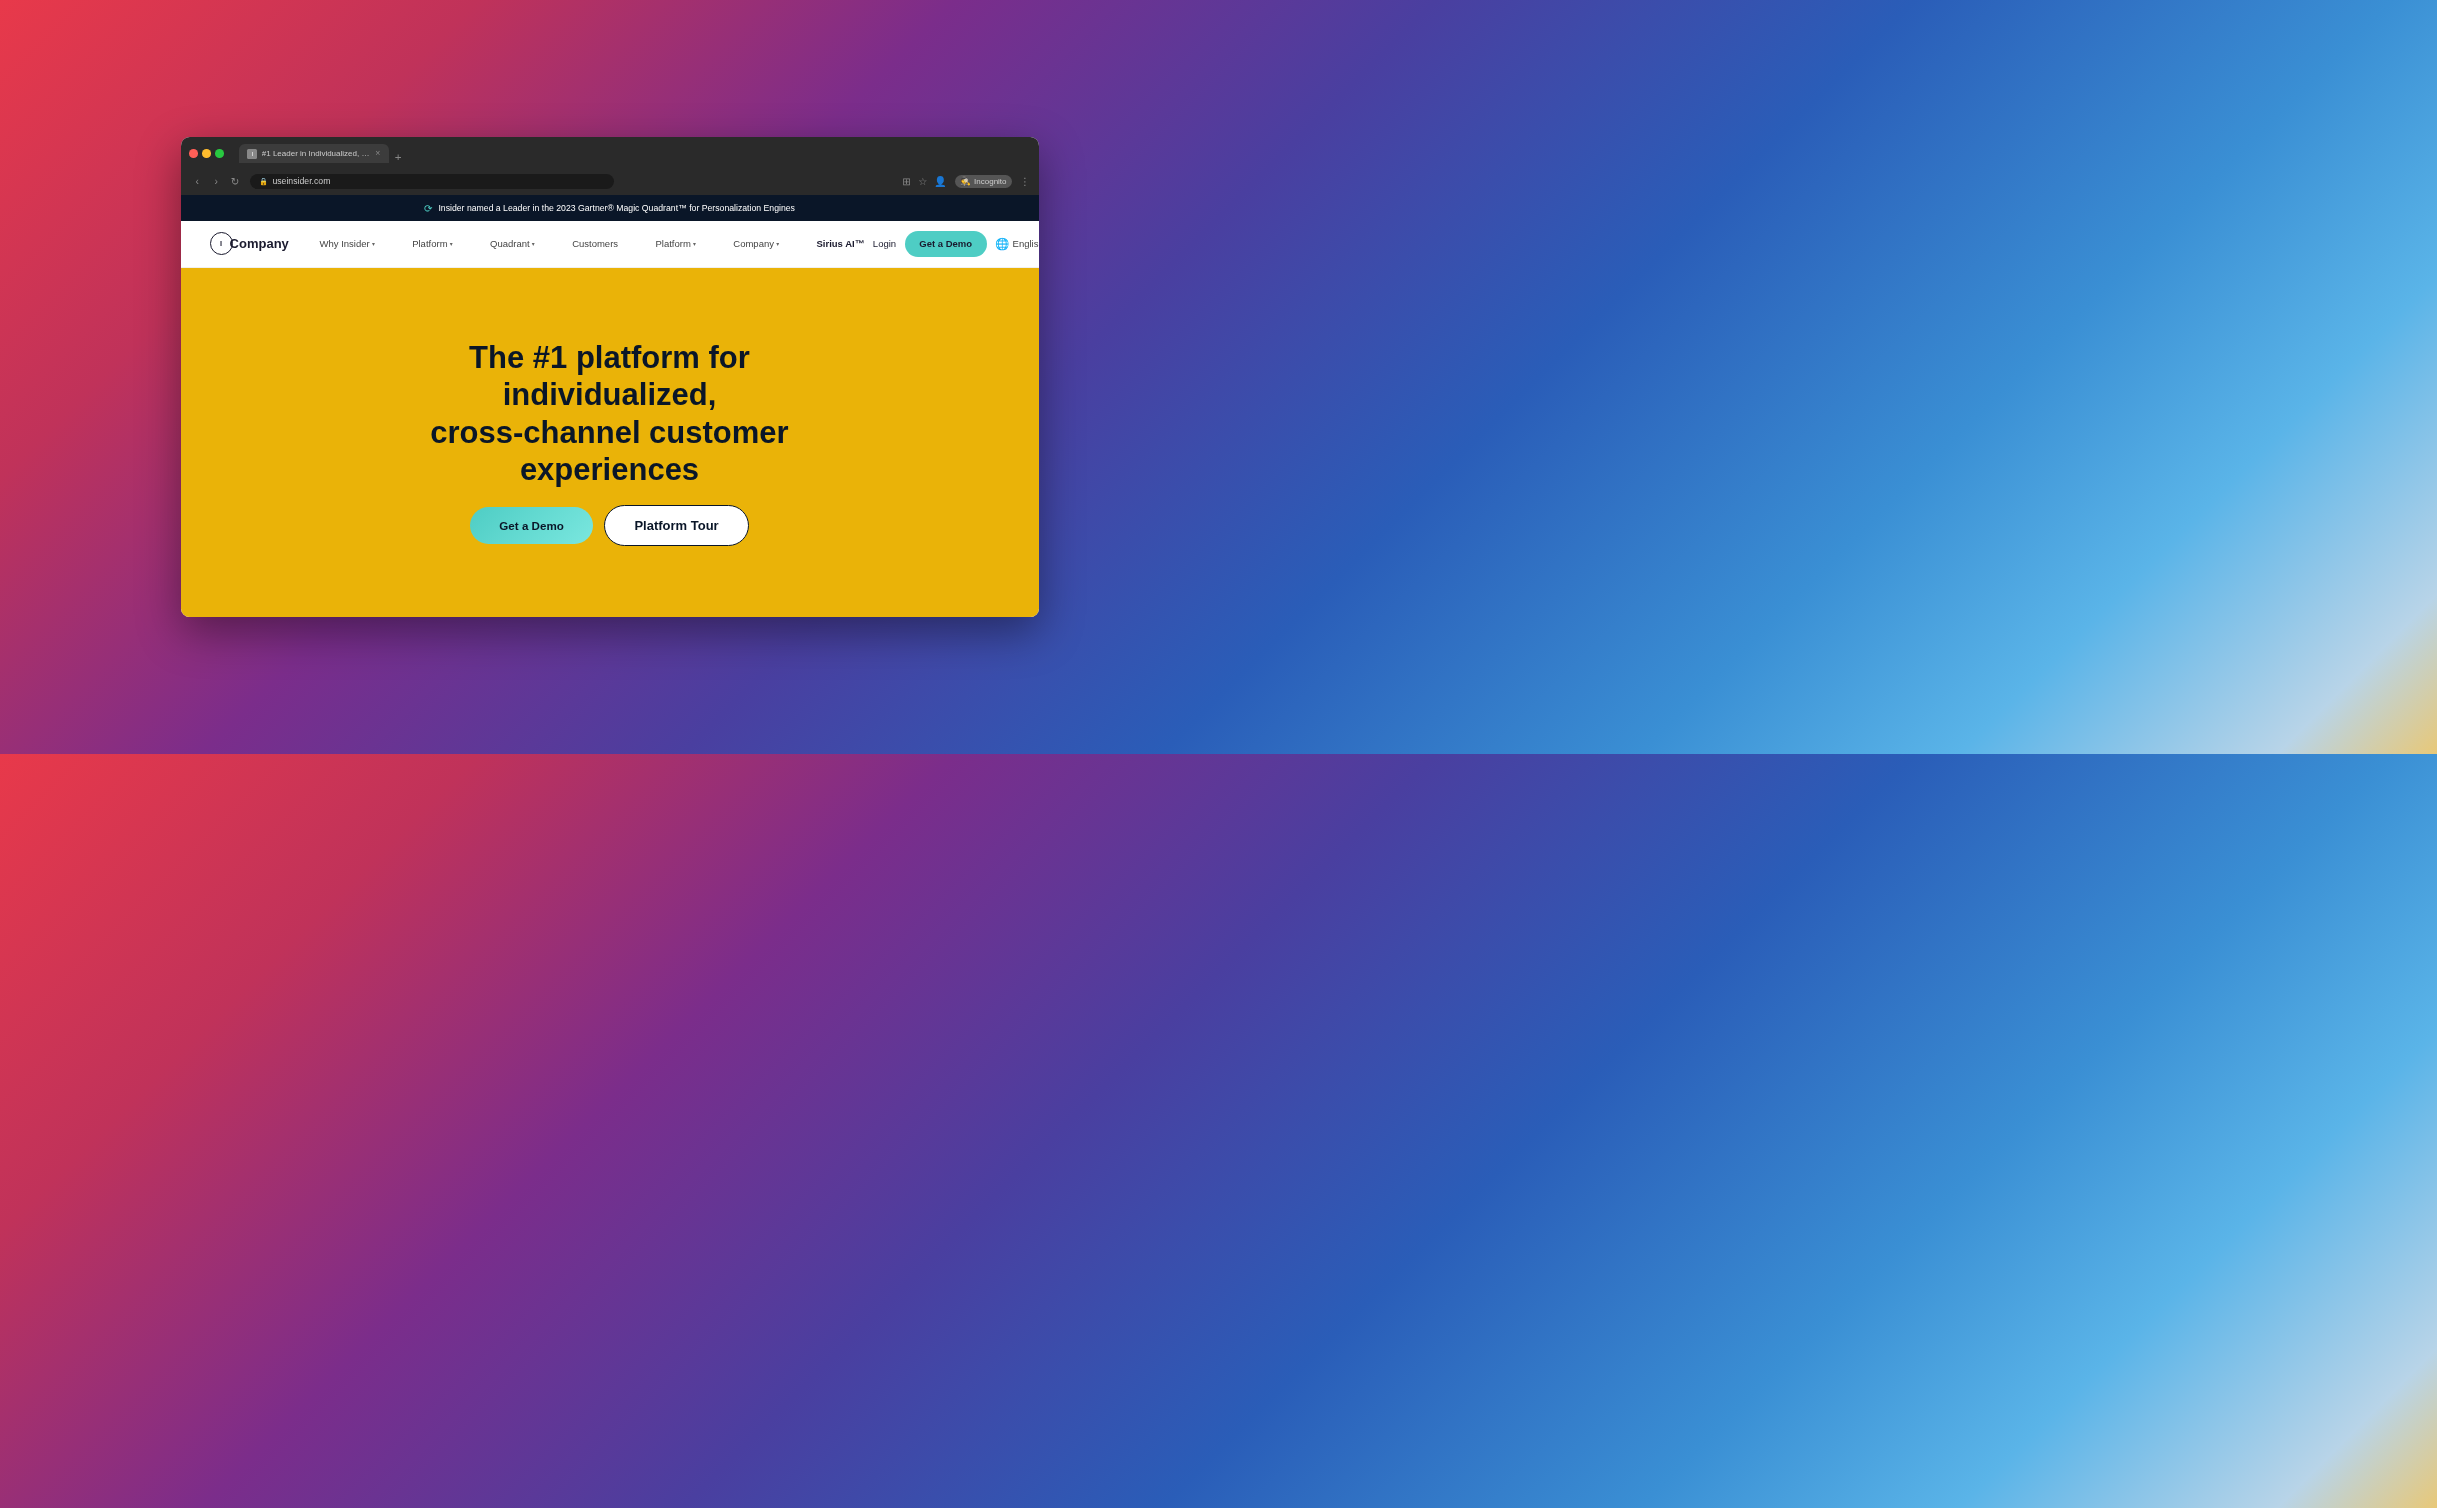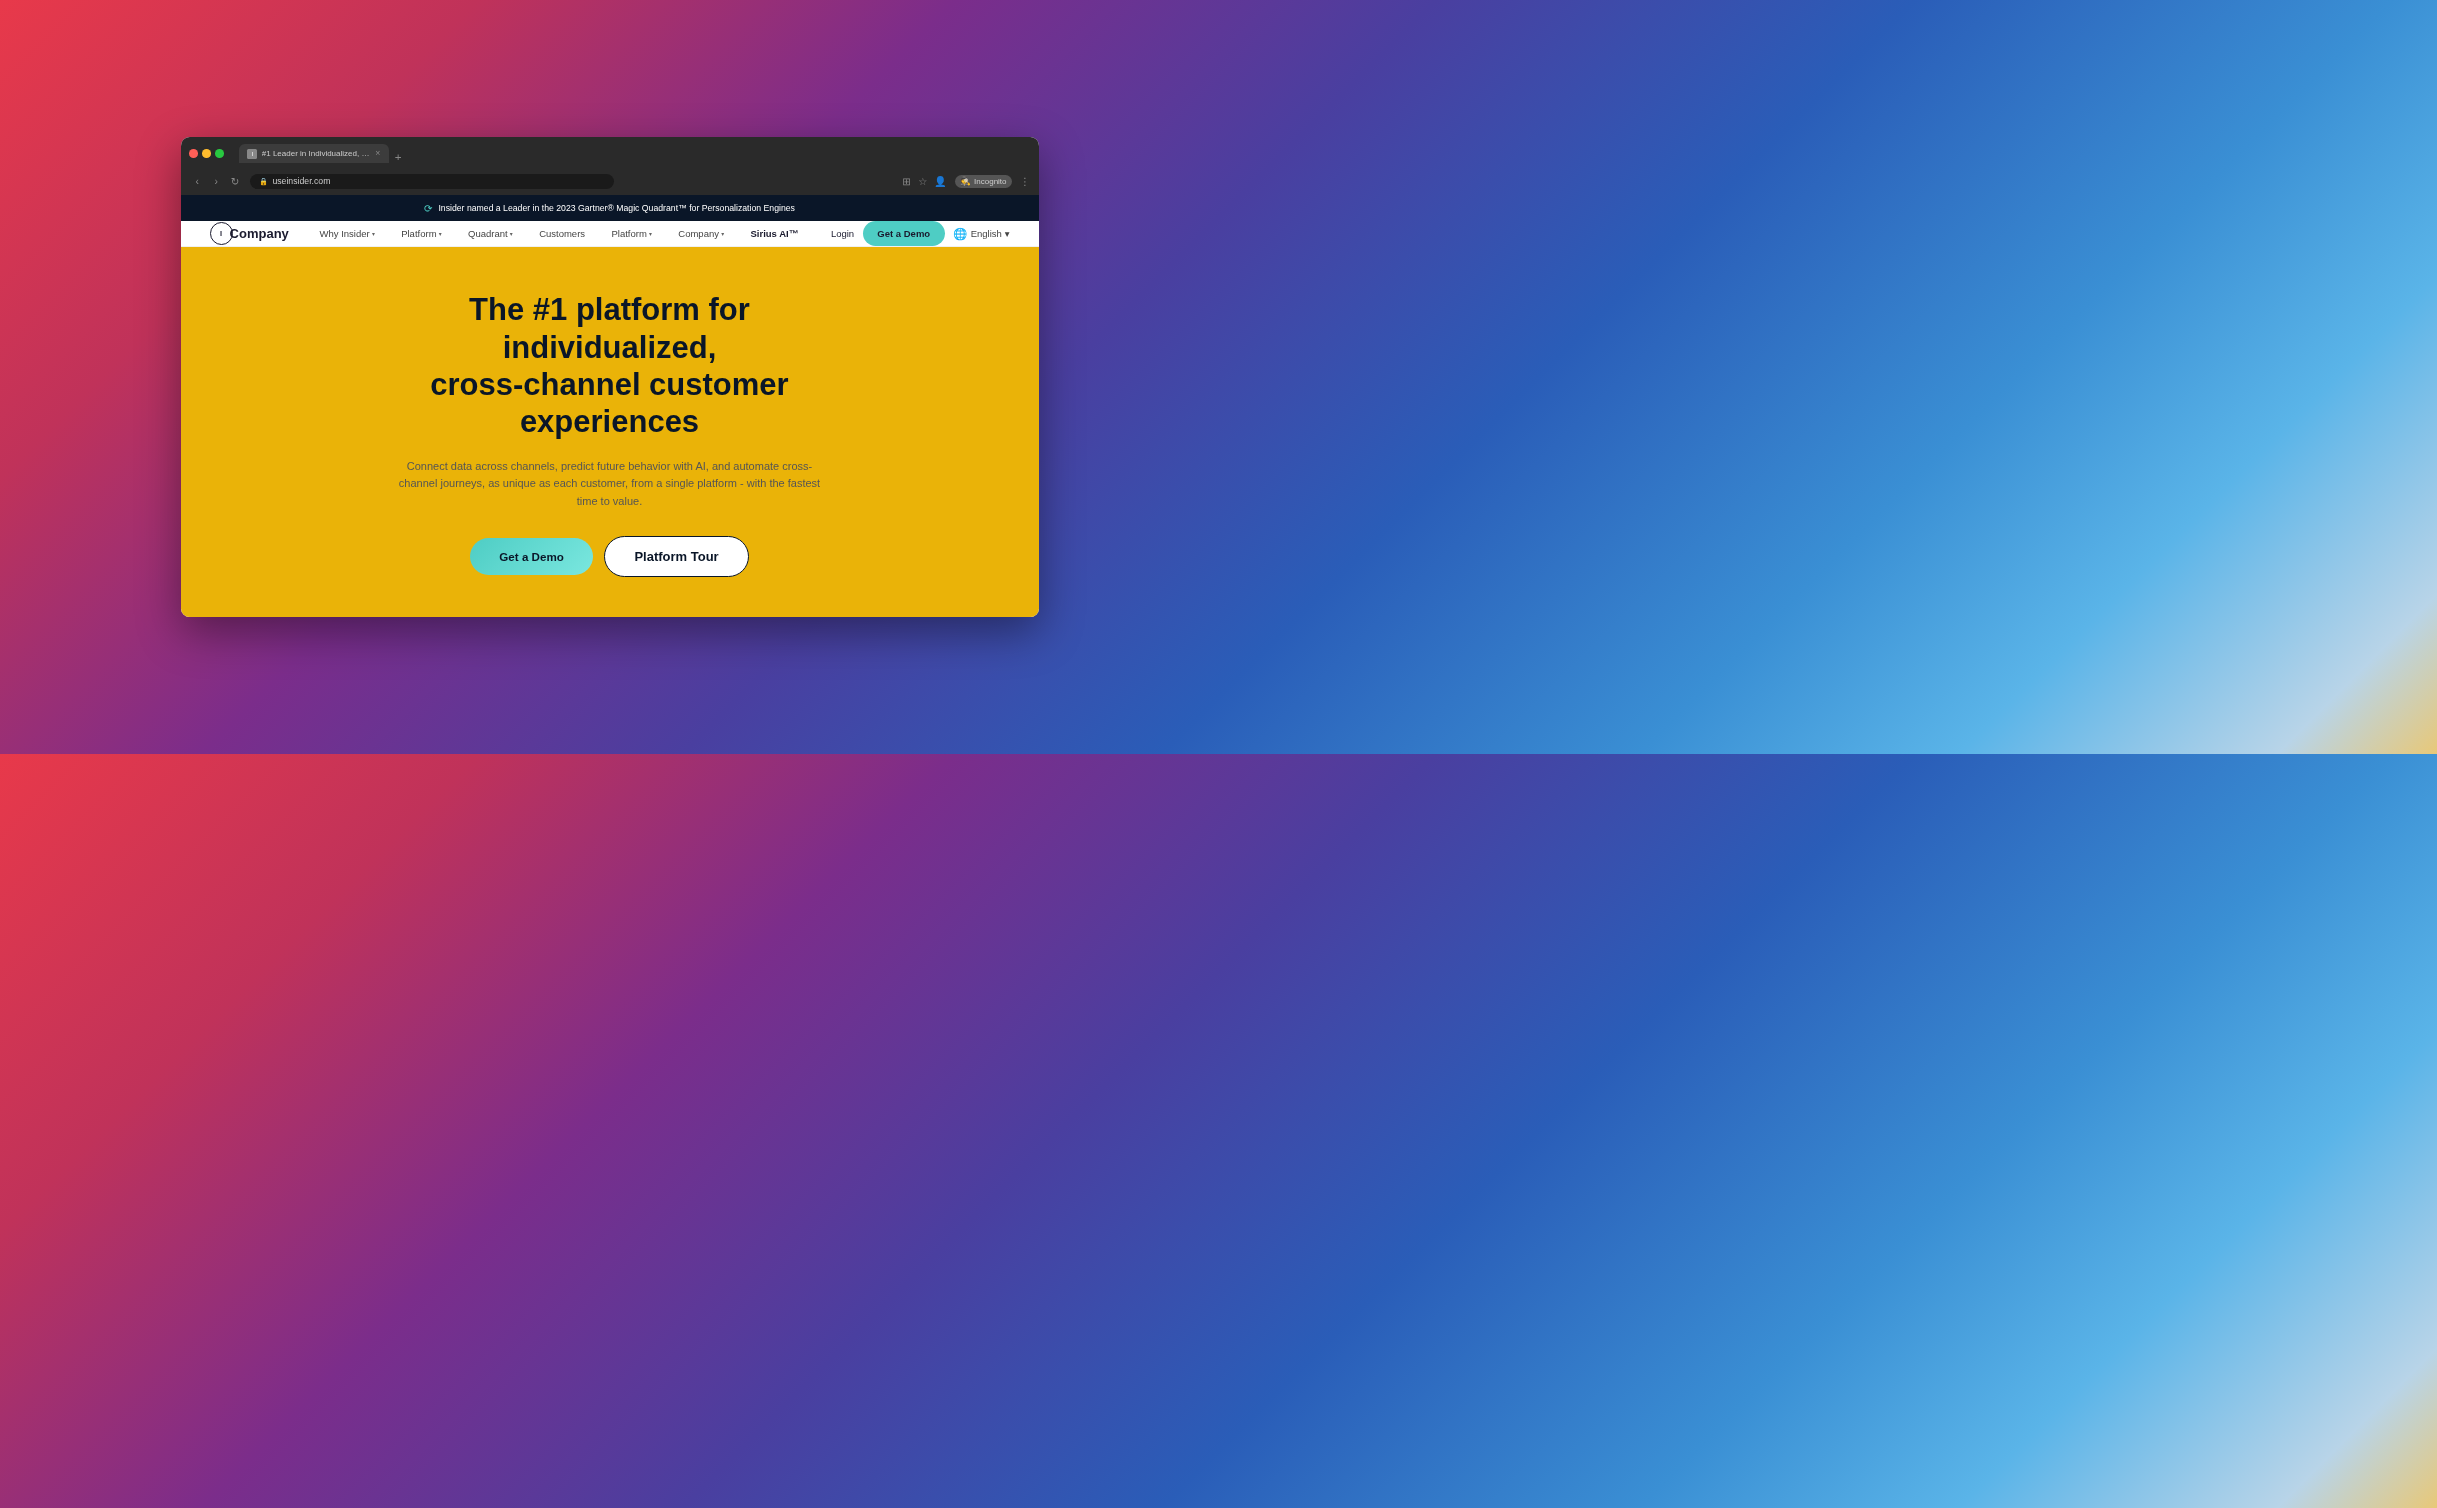--- a/index.html
+++ b/index.html
@@ -239,21 +239,21 @@
     .logo-text {
       font-size: 13px;
       font-weight: 700;
       color: #1a1a2e;
       margin-left: -2.9px;
     }
 
     .nav-items {
       display: flex;
       align-items: flex-start;
-      gap: 9px;
+      gap: 20px;
       flex: 1;
     }
 
     .nav-item {
       padding: 5.8px 8.7px;
       font-size: 9.5px;
       color: #444;
       cursor: pointer;
       display: flex;
       align-items: center;
@@ -467,21 +467,20 @@
           <span>▾</span>
         </div>
       </div>
     </nav>
 
     <section class="hero">
       <h1 class="hero-title">
         <span>The #1 platform for individualized,</span><br>
         <span>cross-channel customer experiences</span>
       </h1>
-      <p class="hero-subtitle">Connect data across channels, predict future behavior with AI, and automate cross-channel journeys, as unique as each customer, from a single platform - with the fastest time to value.</p>
       <div class="hero-buttons">
         <button class="btn-primary">Get a Demo</button>
         <button class="btn-secondary">Platform Tour</button>
       </div>
     </section>
 
   </div>
 
 </div>
 

